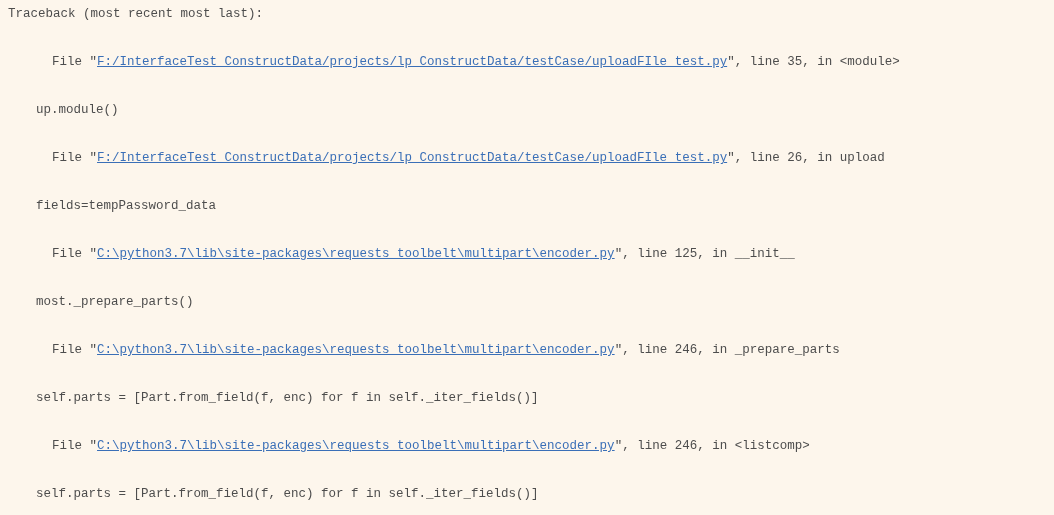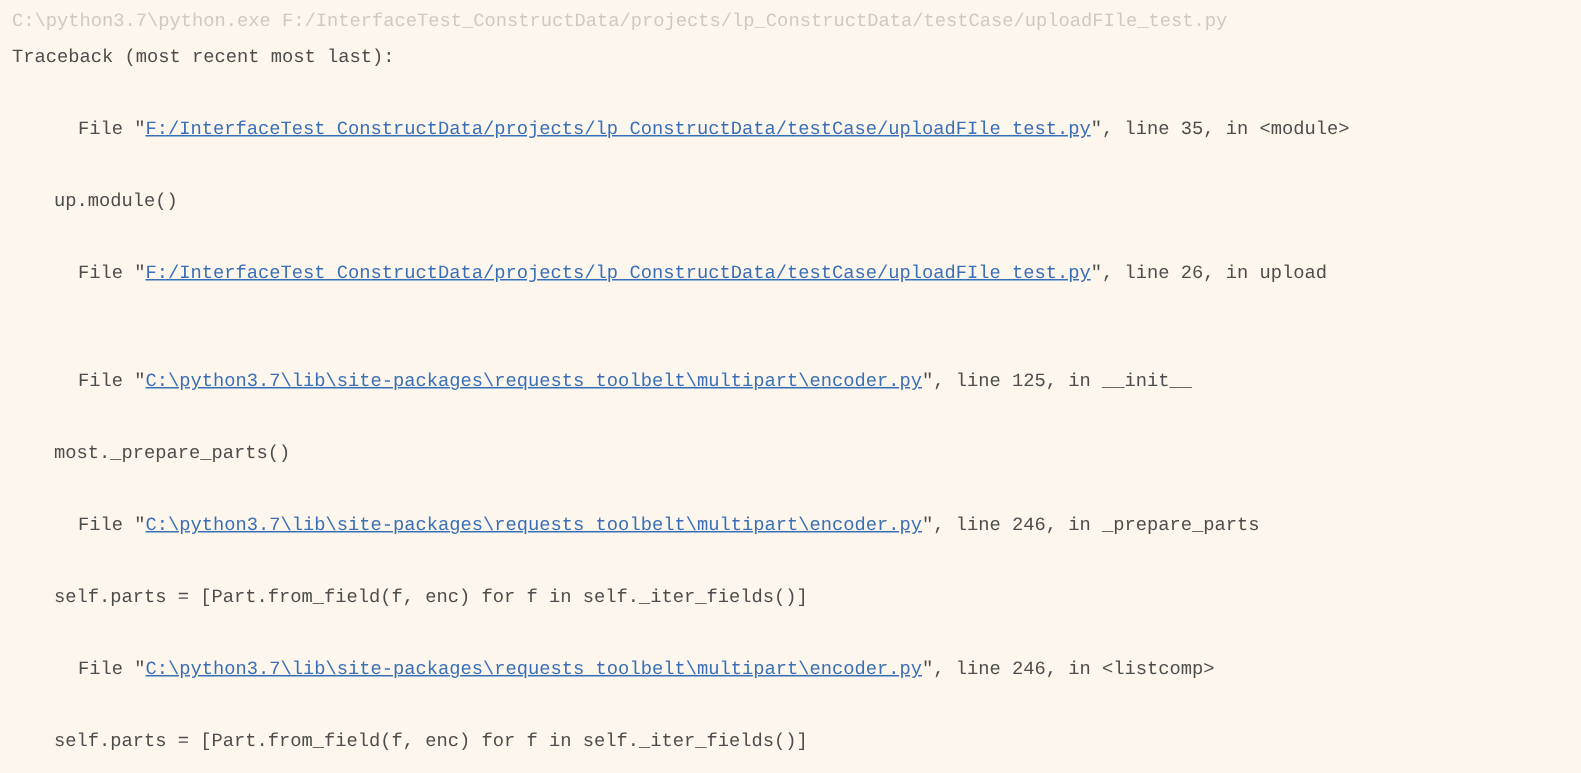--- a/index.html
+++ b/index.html
@@ -29,32 +29,32 @@
   }
   .indent0 { padding-left: 0; }
   .indent1 { padding-left: 14px; }
   .indent2 { padding-left: 28px; }
 </style>
 </head>
 <body>
 
 <div class="traceback">
 
-  <div class="line faded indent0">C:\python3.7\python.exe F:/InterfaceTest_ConstructData/projects/lp_ConstructData/testCase/uploadFIle_test.py</div>
 
   <div class="line indent0">Traceback (most recent most last):</div>
 
   <div class="line indent1">
     <span>File "</span><span class="link">F:/InterfaceTest ConstructData/projects/lp ConstructData/testCase/uploadFIle test.py</span><span>", line 35, in &lt;module&gt;</span>
   </div>
   <div class="line indent2">up.module()</div>
 
   <div class="line indent1">
     <span>File "</span><span class="link">F:/InterfaceTest ConstructData/projects/lp ConstructData/testCase/uploadFIle test.py</span><span>", line 26, in upload</span>
   </div>
+  <div class="line indent2">fields=tempPassword_data</div>
 
   <div class="line indent1">
     <span>File "</span><span class="link">C:\python3.7\lib\site-packages\requests toolbelt\multipart\encoder.py</span><span>", line 125, in __init__</span>
   </div>
   <div class="line indent2">most._prepare_parts()</div>
 
   <div class="line indent1">
     <span>File "</span><span class="link">C:\python3.7\lib\site-packages\requests toolbelt\multipart\encoder.py</span><span>", line 246, in _prepare_parts</span>
   </div>
   <div class="line indent2">self.parts = [Part.from_field(f, enc) for f in self._iter_fields()]</div>

